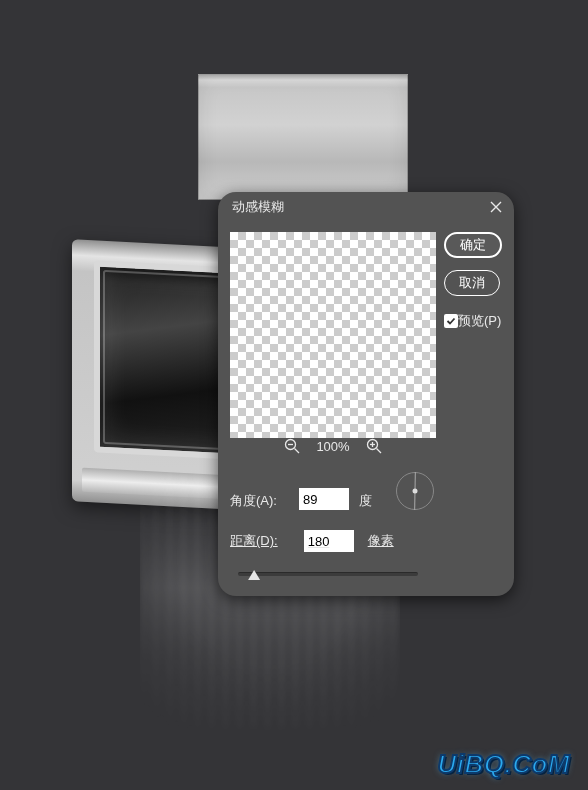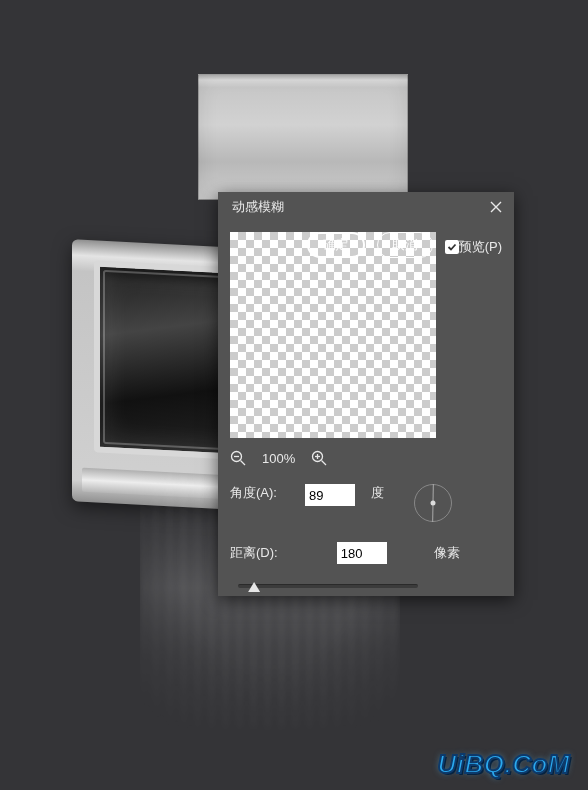--- a/index.html
+++ b/index.html
@@ -38,21 +38,21 @@
       linear-gradient(0deg, rgba(255,255,255,0) 0%, rgba(255,255,255,0.06) 30%, rgba(255,255,255,0.15) 55%, rgba(255,255,255,0.05) 75%, rgba(255,255,255,0) 100%),
       repeating-linear-gradient(90deg, rgba(255,255,255,0.08) 0 3px, rgba(255,255,255,0) 3px 14px);
     filter: blur(3px);
     mask-image: radial-gradient(ellipse 70% 80% at 50% 35%, #000 50%, transparent 100%);
     -webkit-mask-image: radial-gradient(ellipse 70% 80% at 50% 35%, #000 50%, transparent 100%);
   }
 
   
   .dialog {
     position: absolute; left: 218px; top: 192px; width: 296px; height: 404px;
-    background: #535353; box-shadow: 0 4px 16px rgba(0,0,0,0.6);
+    background: #535353; box-shadow: 0 4px 16px rgba(0,0,0,0.6); border-radius: 18px;
   }
   .dlg-title { height: 30px; display:flex; align-items:center; justify-content:space-between; padding: 0 8px 0 14px; }
   .dlg-title span { font-size: 13px; }
   .close-btn { width: 20px; height: 20px; display:flex; align-items:center; justify-content:center; cursor:pointer; color:#e8e8e8; }
   .close-btn svg { width:12px; height:12px; }
 
   .dlg-body { position:relative; padding: 10px 12px 12px 12px; }
 
   .preview-box {
     width: 206px; height: 206px; background: #fff; position:relative; overflow:hidden;
@@ -61,50 +61,50 @@
     position:absolute; inset:0;
     background-image:
       linear-gradient(45deg, #ccc 25%, transparent 25%),
       linear-gradient(-45deg, #ccc 25%, transparent 25%),
       linear-gradient(45deg, transparent 75%, #ccc 75%),
       linear-gradient(-45deg, transparent 75%, #ccc 75%);
     background-size: 16px 16px;
     background-position: 0 0, 0 8px, 8px -8px, -8px 0;
   }
 
-  .side-col { position:absolute; right:12px; top:10px; display:flex; flex-direction:row; gap:12px; align-items:center; }
+  .side-col { position:absolute; right:12px; top:10px; display:flex; flex-direction:column; gap:12px; align-items:flex-start; }
   .pill-btn {
     min-width:56px; height:26px; padding:0 14px; border:1px solid #fff; border-radius:14px;
     background:transparent; color:#fff; font-size:13px; display:flex; align-items:center; justify-content:center; cursor:pointer;
   }
   .pill-btn.primary { background:rgba(255,255,255,0.04); border-width:2px; }
 
   .preview-chk { display:flex; align-items:center; font-size:13px; margin-top:4px; }
   .chk { width:14px; height:14px; background:#fff; border-radius:2px; display:flex; align-items:center; justify-content:center; }
   .chk svg { width:10px; height:10px; }
 
-  .zoom-row { display:flex; align-items:center; justify-content:flex-start; gap:16px; margin-top:12px; width:206px; }
+  .zoom-row { display:flex; align-items:center; justify-content:center; gap:16px; width:206px; }
   .zoom-row .icon { width:16px; height:16px; cursor:pointer; }
   .zoom-val { font-size:13px; }
 
-  .param-row { display:flex; align-items:flex-start; gap:12px; margin-top:18px; }
+  .param-row { display:flex; align-items:flex-end; gap:6px; margin-top:18px; }
   .param-label { font-size:13px; }
   .num-input {
     width:50px; height:22px; background:#fff; color:#000; border:none;
     font-size:13px; padding:2px 4px;margin-left:16px;
   }
   .unit { font-size:13px; margin-left:4px; }
 
   .angle-dial {
     width:38px; height:38px; border:1px solid #888; border-radius:50%; position:relative; margin-left:18px; cursor:grab;
   }
   .angle-dial::before { content:""; position:absolute; left:50%; top:50%; width:1px; height:38px; background:#aaa; transform:translate(-50%,-50%) rotate(1deg); }
   .angle-dial .dot { position:absolute; width:5px; height:5px; background:#ddd; border-radius:50%; left:50%; top:50%; transform:translate(-50%,-50%);}
 
-  .dist-row { display:flex; align-items:center; gap:18px; margin-top:20px; justify-content:space-between; width:230px; }
+  .dist-row { display:flex; align-items:center; gap:10px; margin-top:20px; justify-content:flex-start; width:230px;text-decoration:underline; }
 
   .slider-track {
     position:relative; width:180px; height:4px; background:#3b3b3b; margin-top:20px; margin-left:8px; border-radius:2px; border-top:1px solid #2a2a2a;
   }
   .slider-thumb {
     position:absolute; top:-3px; width:12px; height:10px;
     background:#e6e6e6; clip-path: polygon(50% 0, 100% 100%, 0 100%);
     transform:translateX(-50%);
   }
 

